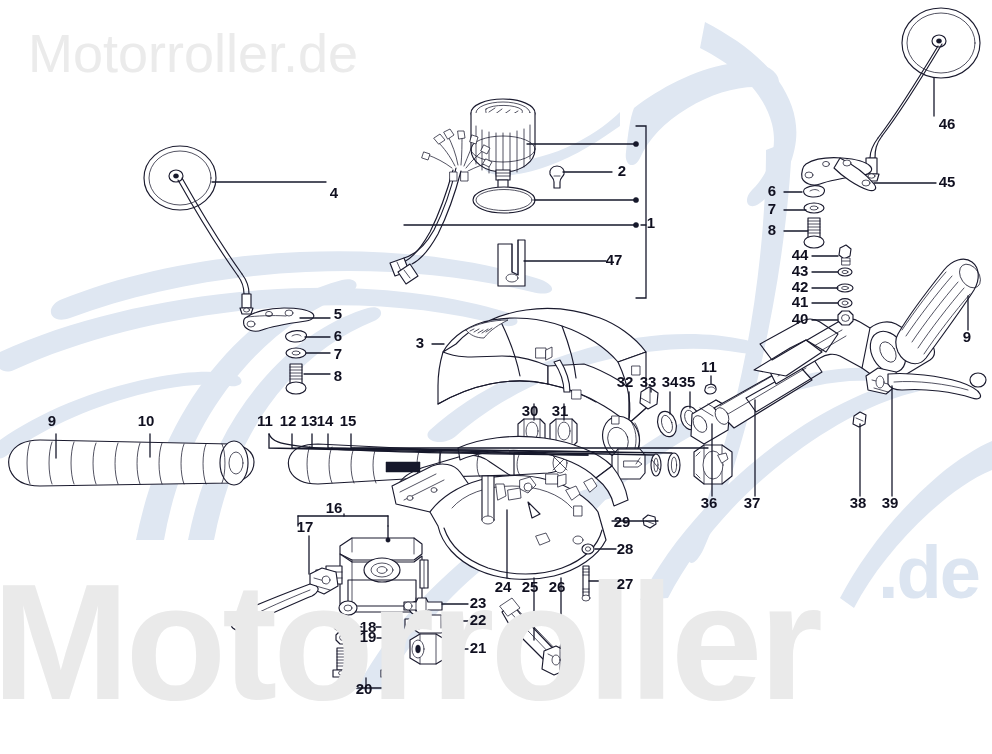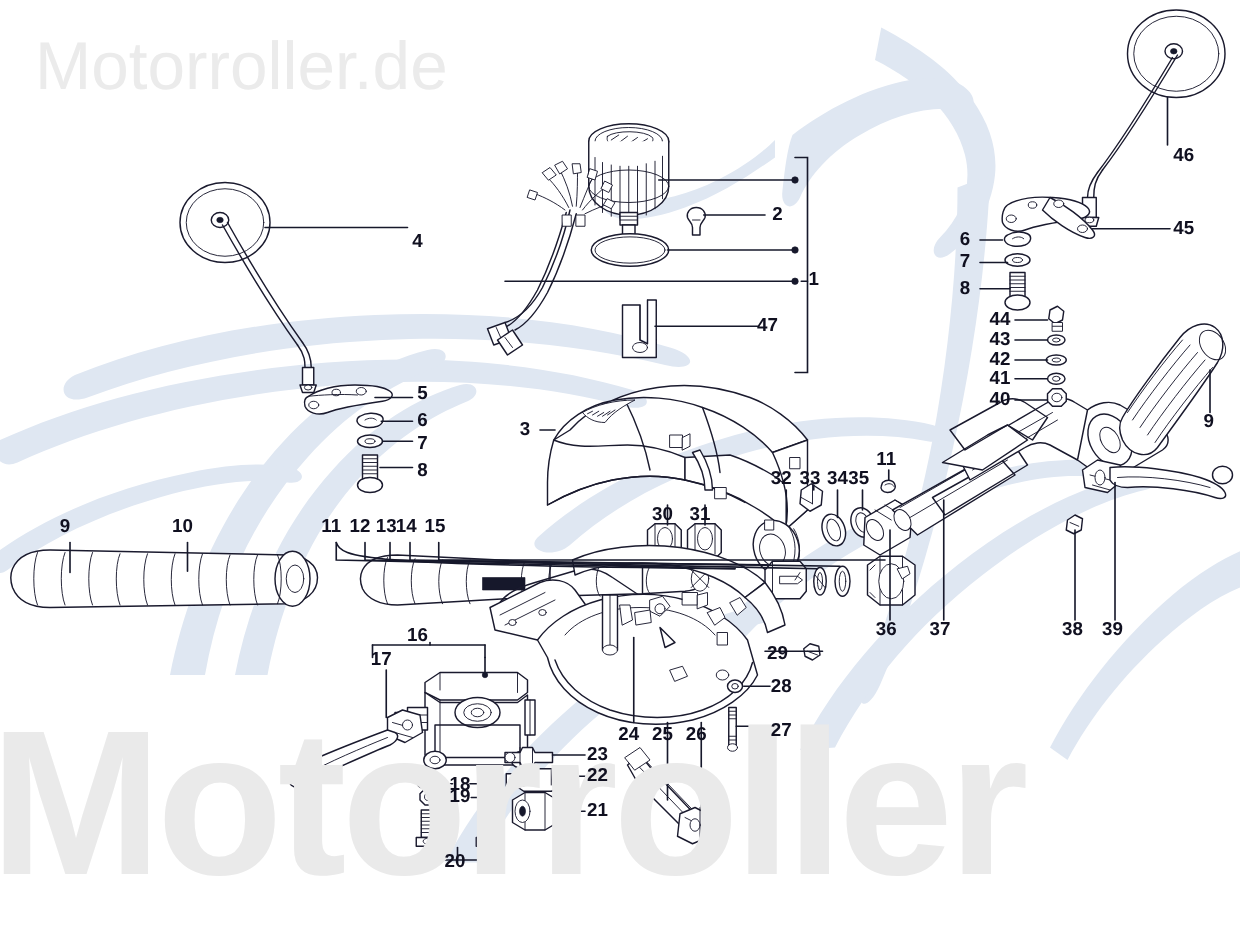--- a/index.html
+++ b/index.html
@@ -698,20 +698,21 @@
       <path class="lead" d="M812 272 H838"></path>
       <path class="lead" d="M812 256 H838"></path>
 
       <path class="lead" d="M874 183 H936"></path>
 
       <path class="lead" d="M934 78 V116"></path>
     </g>
   </svg>
 
   <div class="wm-bottom">Motorroller</div>
+  <div class="wm-de">.de</div>
 
   <svg width="992" height="754" viewBox="0 0 992 754" style="pointer-events:none">
     <g id="callout-numbers">
         <text x="651" y="224" class="num" text-anchor="middle" dominant-baseline="middle" style="font-family:&quot;Liberation Sans&quot;,sans-serif;font-size:15px;font-weight:bold;fill:#101020;">1</text>
         <text x="622" y="172" class="num" text-anchor="middle" dominant-baseline="middle" style="font-family:&quot;Liberation Sans&quot;,sans-serif;font-size:15px;font-weight:bold;fill:#101020;">2</text>
         <text x="420" y="344" class="num" text-anchor="middle" dominant-baseline="middle" style="font-family:&quot;Liberation Sans&quot;,sans-serif;font-size:15px;font-weight:bold;fill:#101020;">3</text>
         <text x="334" y="194" class="num" text-anchor="middle" dominant-baseline="middle" style="font-family:&quot;Liberation Sans&quot;,sans-serif;font-size:15px;font-weight:bold;fill:#101020;">4</text>
         <text x="338" y="315" class="num" text-anchor="middle" dominant-baseline="middle" style="font-family:&quot;Liberation Sans&quot;,sans-serif;font-size:15px;font-weight:bold;fill:#101020;">5</text>
         <text x="338" y="337" class="num" text-anchor="middle" dominant-baseline="middle" style="font-family:&quot;Liberation Sans&quot;,sans-serif;font-size:15px;font-weight:bold;fill:#101020;">6</text>
         <text x="338" y="355" class="num" text-anchor="middle" dominant-baseline="middle" style="font-family:&quot;Liberation Sans&quot;,sans-serif;font-size:15px;font-weight:bold;fill:#101020;">7</text>

